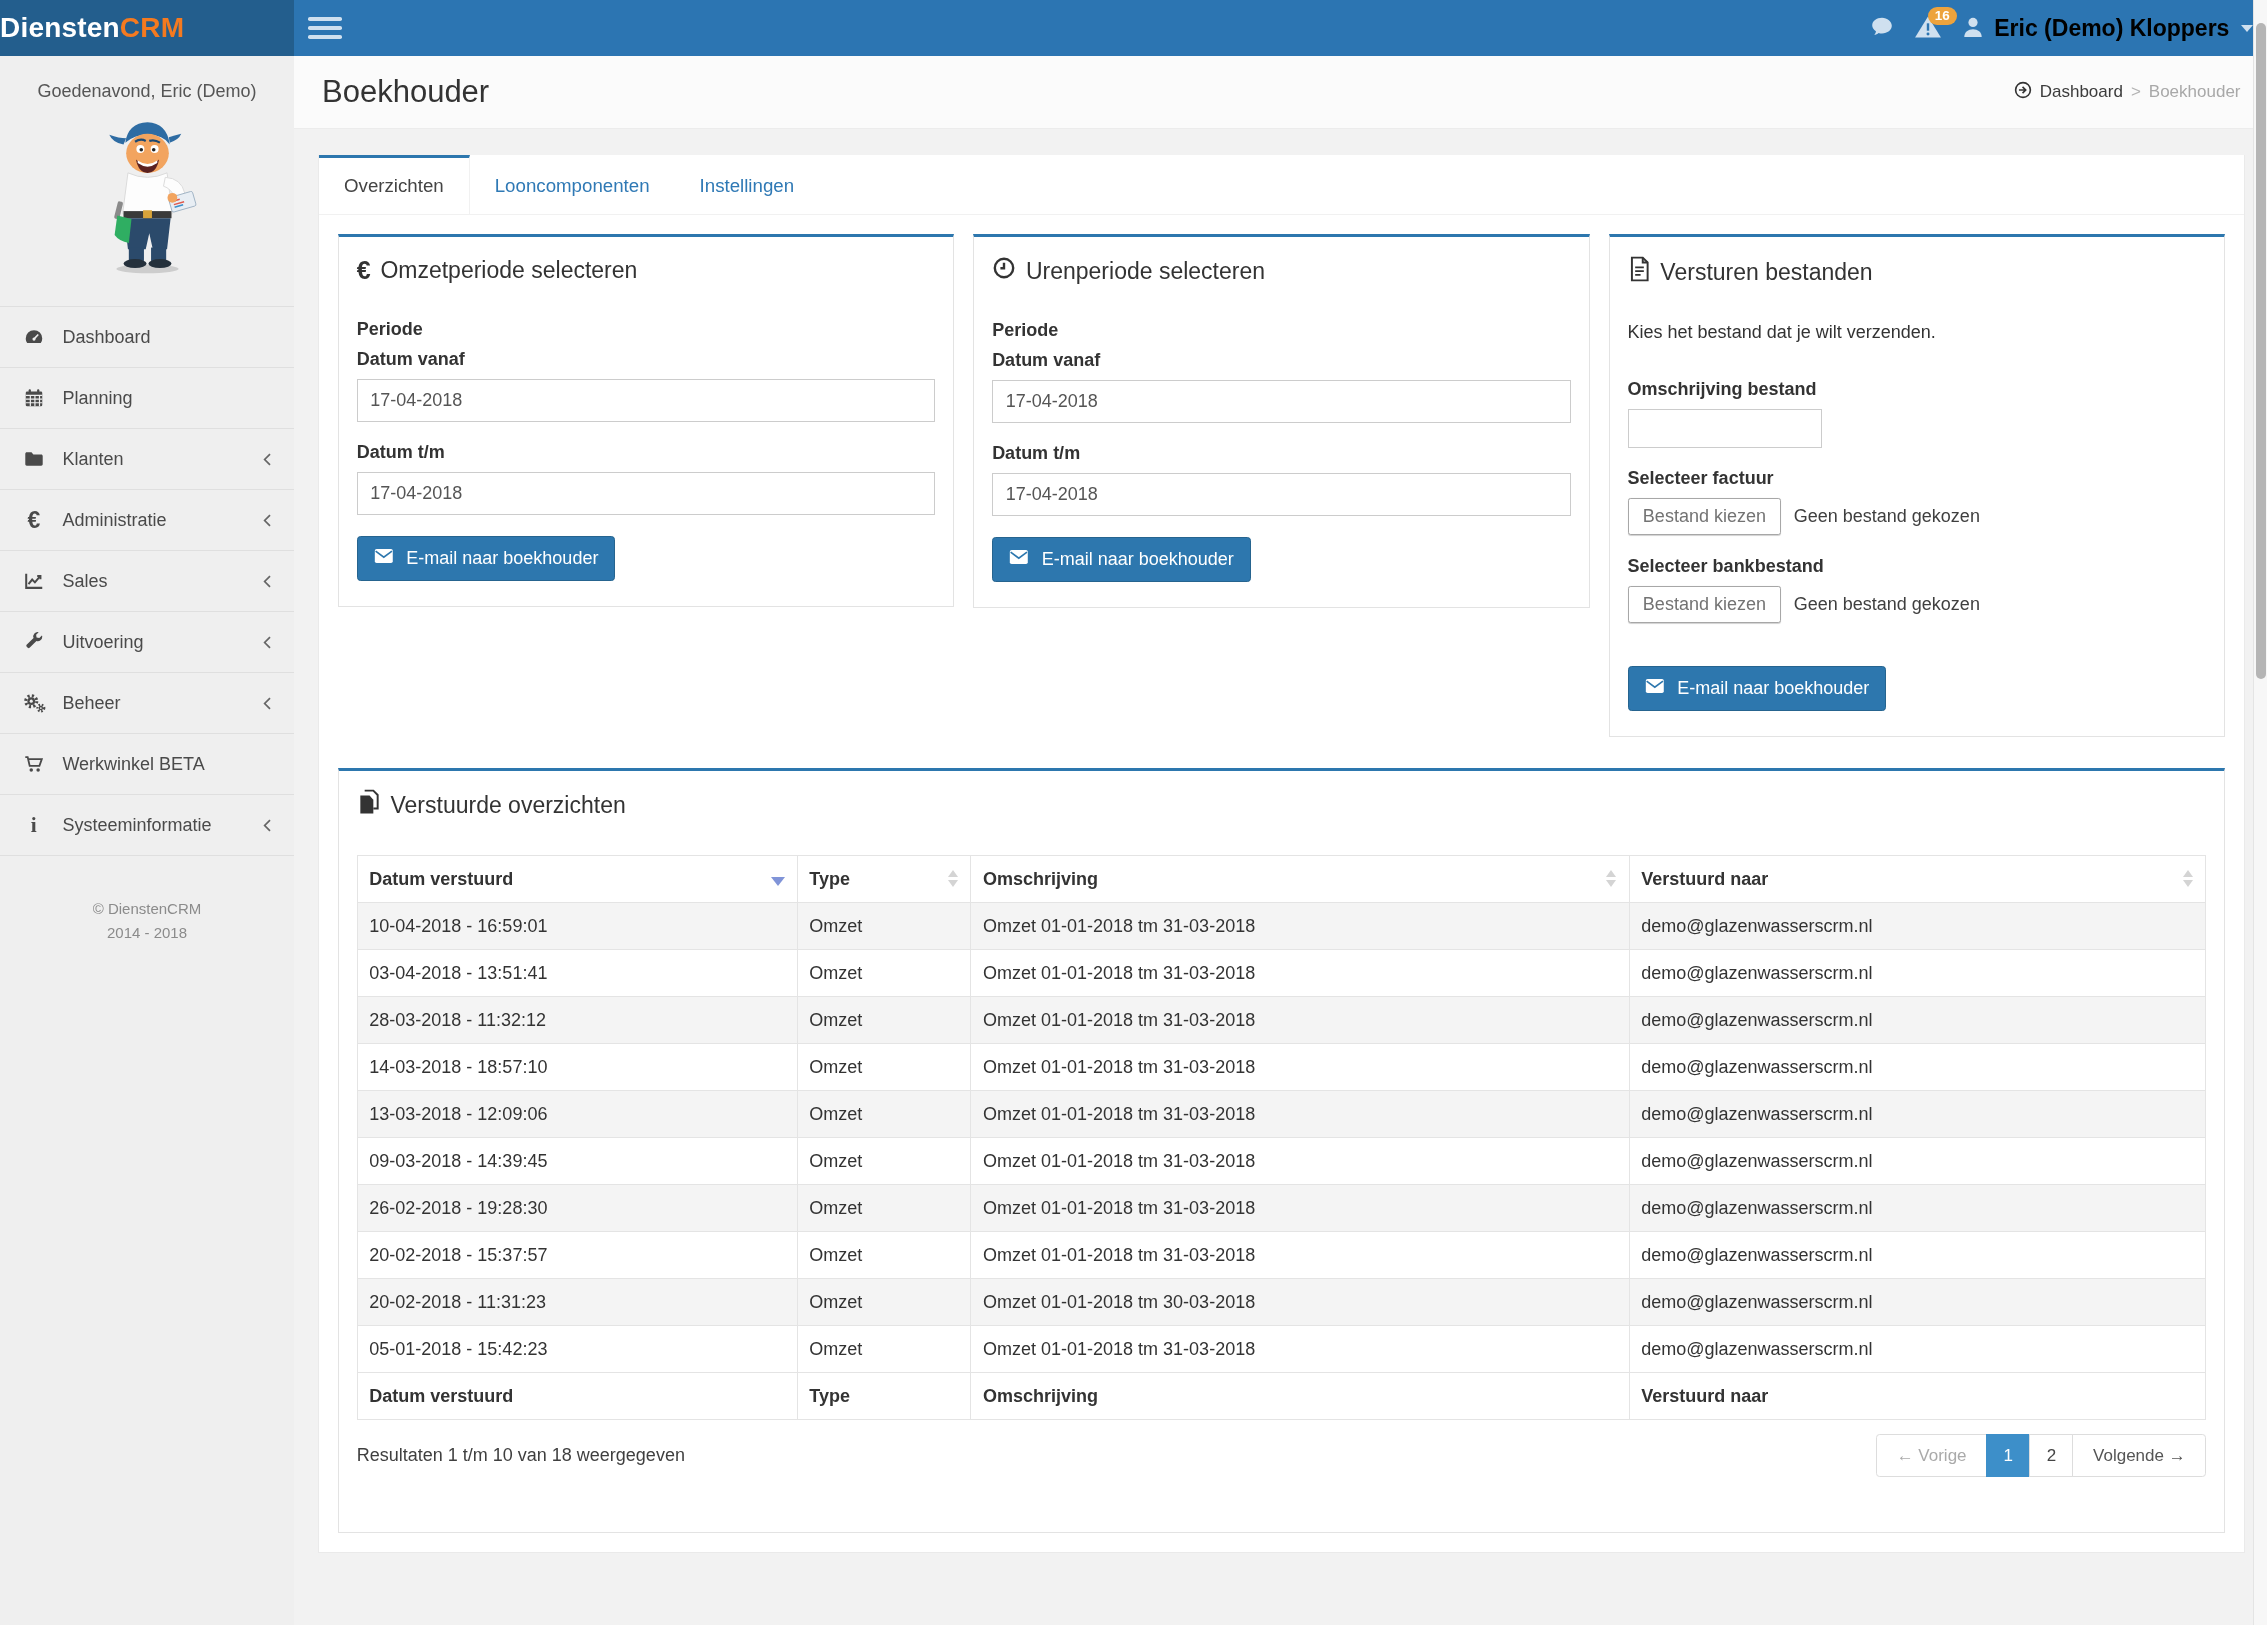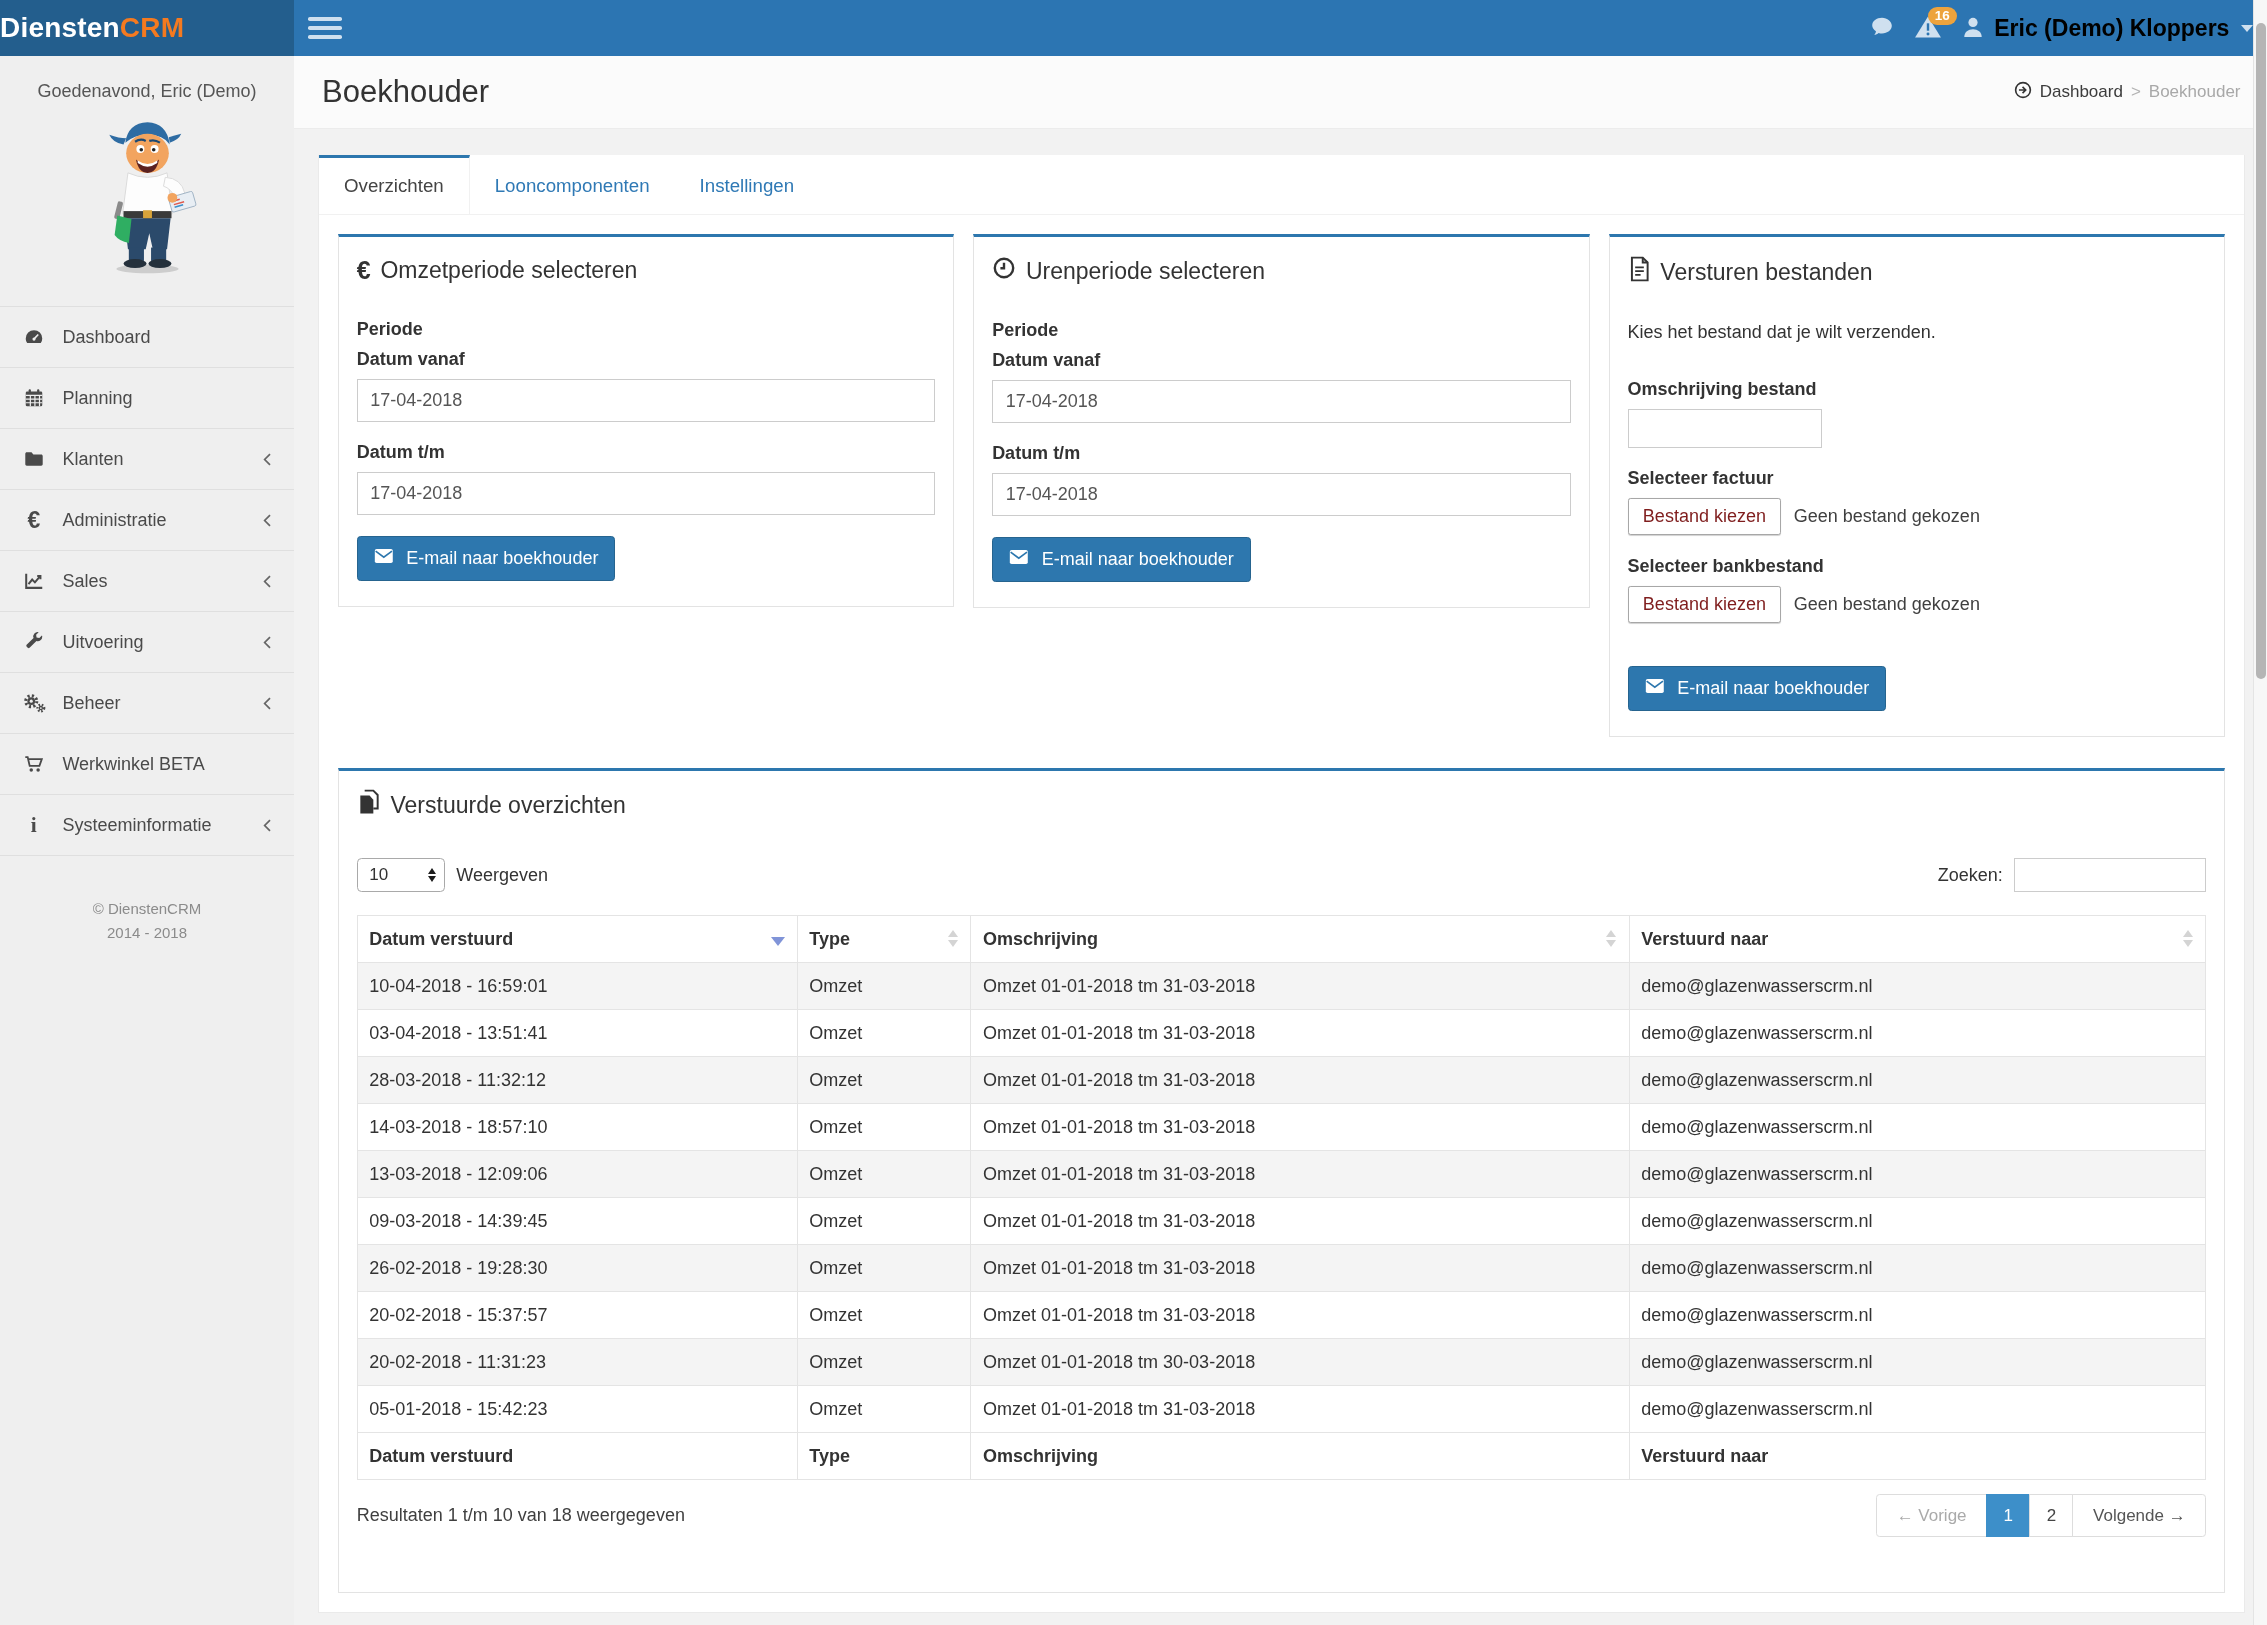--- a/index.html
+++ b/index.html
@@ -74,21 +74,21 @@
   .text-input { width:100%; height:43px; border:0.9px solid #ccc; padding:0 12.5px; font-size:18px;
                 color:#555; font-family:inherit; background:#fff; }
   .btn-primary { display:inline-flex; align-items:center; gap:13px; background:#2d77ae;
                  border:0.9px solid #26648f; color:#fff; font-size:18px; height:45px; padding:0 16px;
                  border-radius:3.6px; cursor:pointer; margin-top:21.4px; font-family:inherit; }
   .intro-text { margin:0 0 36px; font-size:18px; color:#333; }
   .small-input { width:194px; height:39px; border:0.9px solid #ccc; padding:0 10.7px; font-size:18px;
                  color:#555; font-family:inherit; background:#fff; }
   .file-row { display:flex; align-items:center; gap:12.5px; margin-bottom:21.4px; }
   .file-btn { height:37px; padding:0 14.3px; background:#fff; border:0.9px solid #a7a7a7; border-radius:2.7px;
-              font-size:18px; color:#7f1d1d; box-shadow:0 0.9px 0.9px rgba(0,0,0,.18); cursor:pointer;
+              font-size:18px; color:#737373; box-shadow:0 0.9px 0.9px rgba(0,0,0,.18); cursor:pointer;
               font-family:inherit; }
   .file-status { font-size:18px; color:#3f3f3f; }
 
   
   .table-box { margin-top:31px; padding:18px 18px 55px; }
   .controls-row { display:flex; justify-content:space-between; align-items:center; margin:37px 0 23px; }
   .length-ctrl, .search-ctrl { display:flex; align-items:center; gap:11.6px; font-size:18px; color:#333; }
   .length-select { width:88px; height:34px; border:0.9px solid #a9a9a9; border-radius:4.5px; background:#fff;
                    display:flex; align-items:center; padding:0 8px 0 11.6px; font-size:17px; cursor:pointer; }
   .steppers { margin-left:auto; display:flex; flex-direction:column; gap:2.7px; }
@@ -458,36 +458,20 @@
                 <h2 class="panel-title">
                   <span>
                     <svg width="24" height="26" viewBox="0 0 22 24">
                         <path d="M7 1.5h8l4 4v12.5h-4" fill="none" stroke="#333" stroke-width="1.8"></path>
                         <path d="M3 6h8.5l3.5 4v12.5H3z" fill="#333"></path>
                       </svg>
                   </span>
                   <span>Verstuurde overzichten</span>
                 </h2>
 
-                <div class="controls-row">
-                  <div class="length-ctrl">
-                    <div class="length-select">
-                      <span>10</span>
-                      <span class="steppers">
-                          <i class="step-up"></i>
-                          <i class="step-down"></i>
-                        </span>
-                    </div>
-                    <span>Weergeven</span>
-                  </div>
-                  <div class="search-ctrl">
-                    <span>Zoeken:</span>
-                    <input class="search-input" type="text" value="" style="">
-                  </div>
-                </div>
 
                 <table class="data">
                   <colgroup>
                       <col style="width:23.8%">
                       <col style="width:9.4%">
                       <col style="width:35.6%">
                       <col style="width:31.2%">
                     </colgroup>
                   <thead>
                     <tr>

